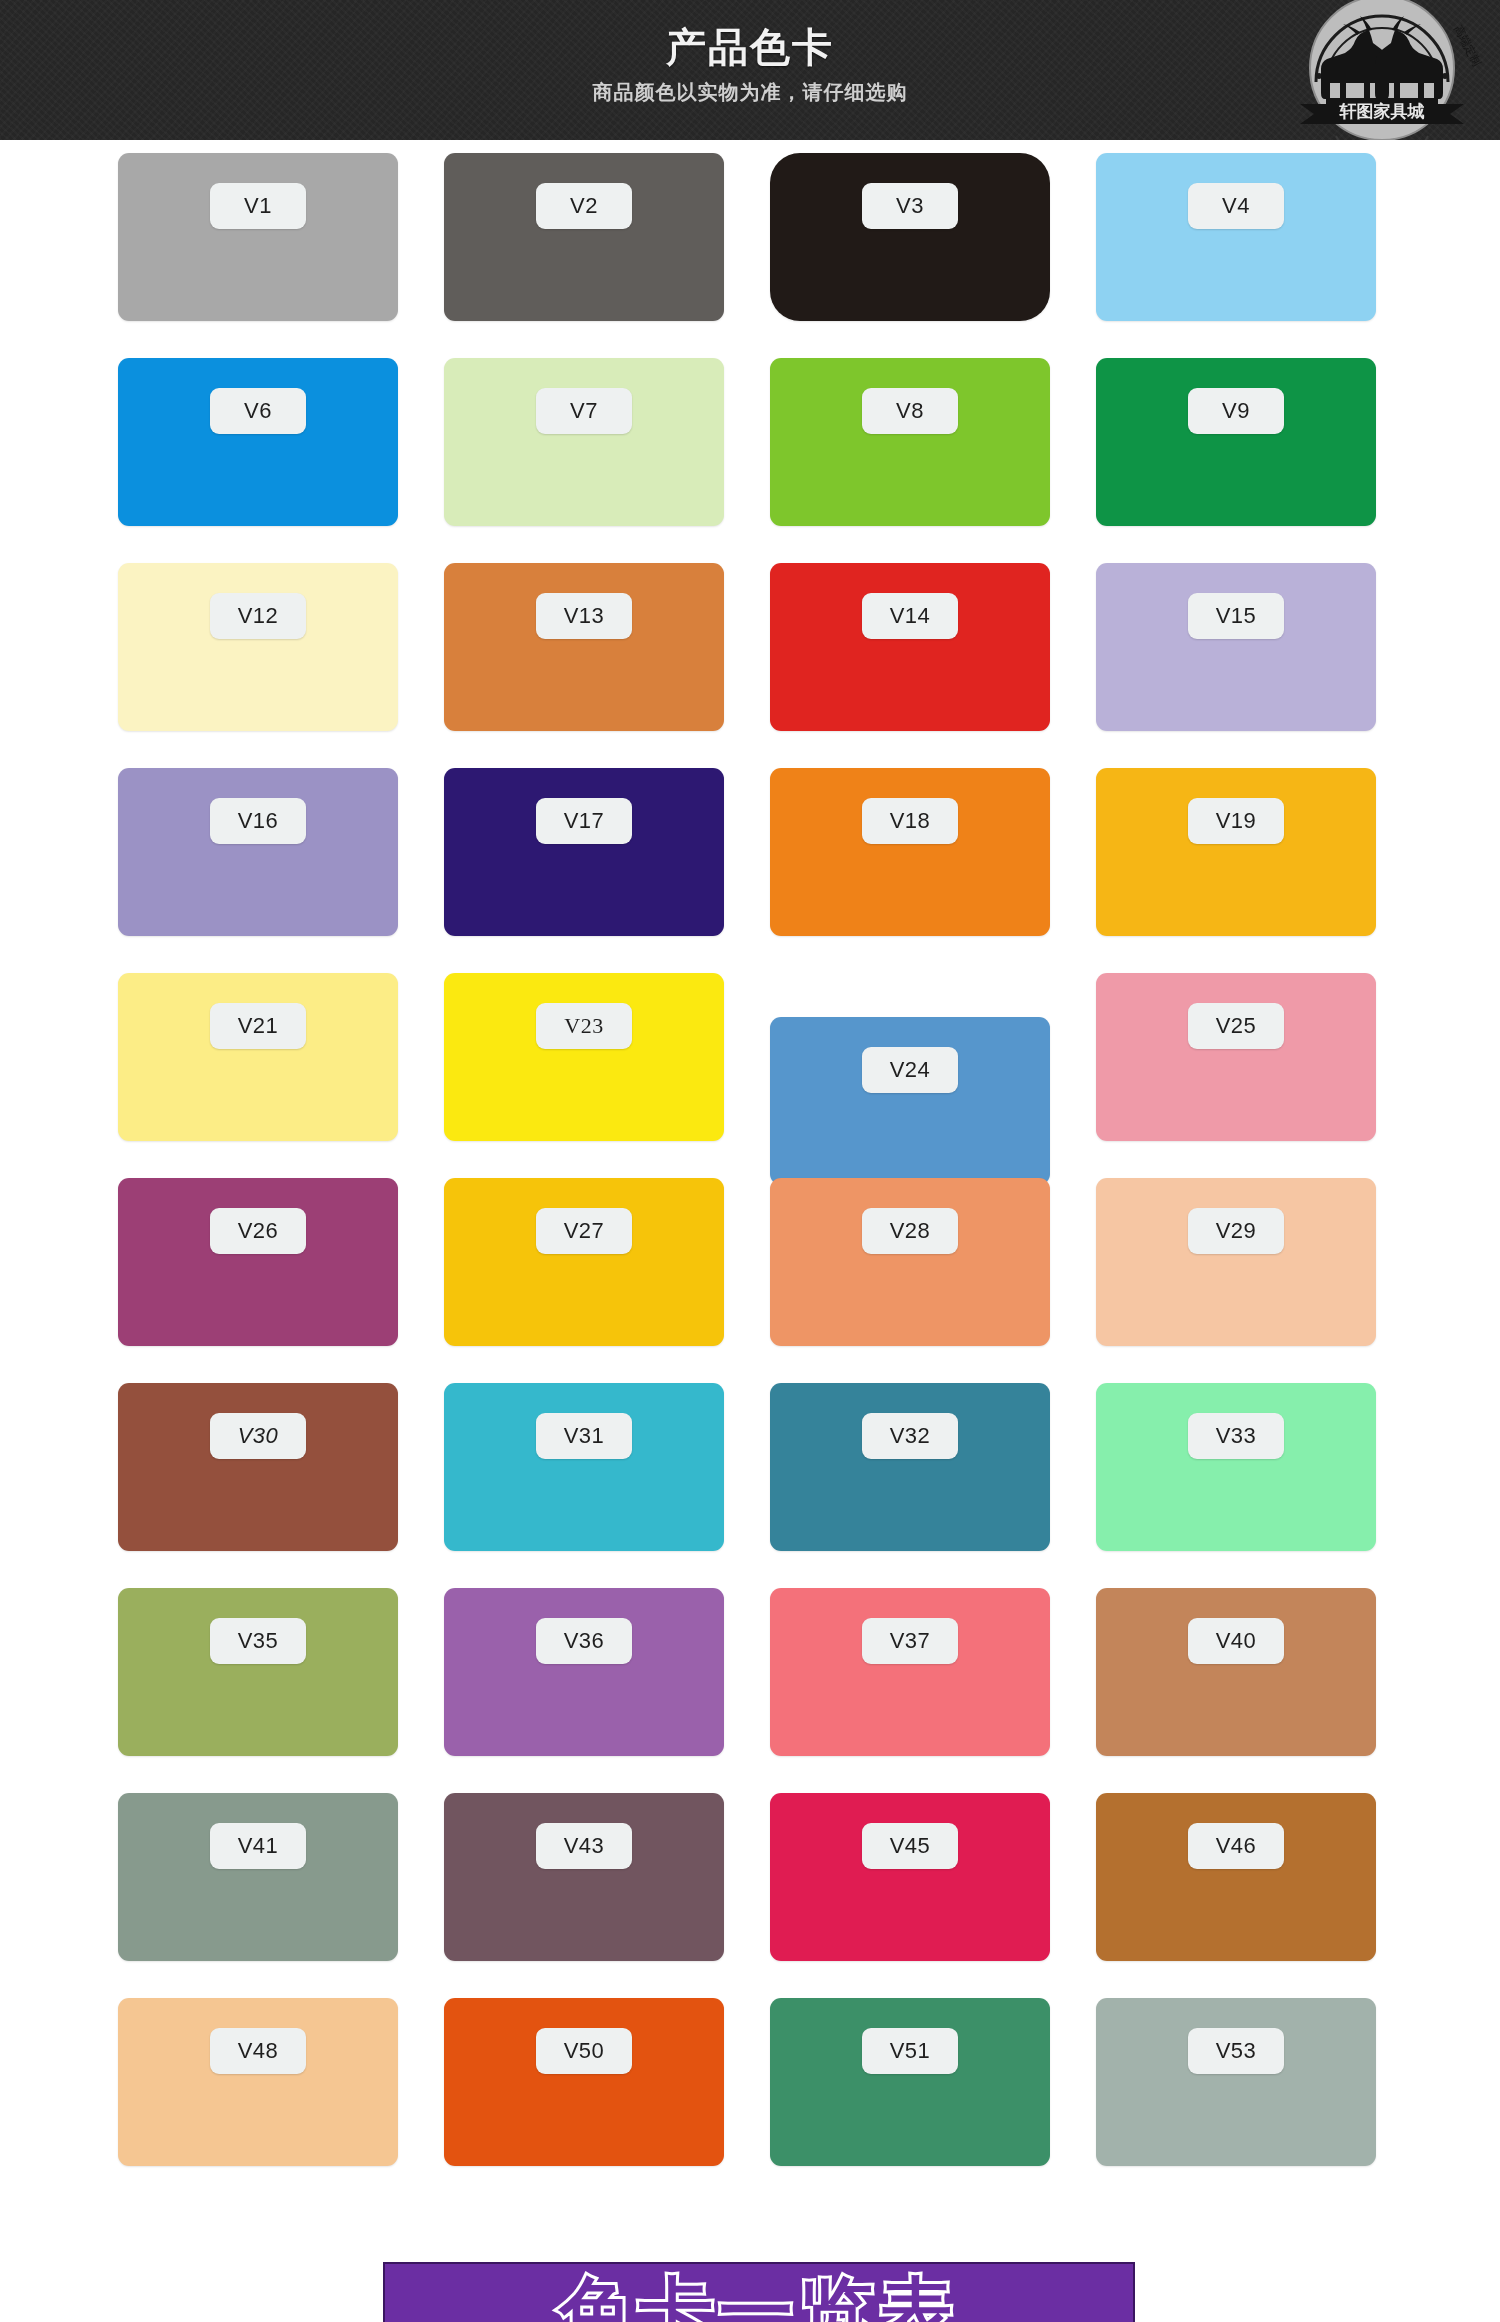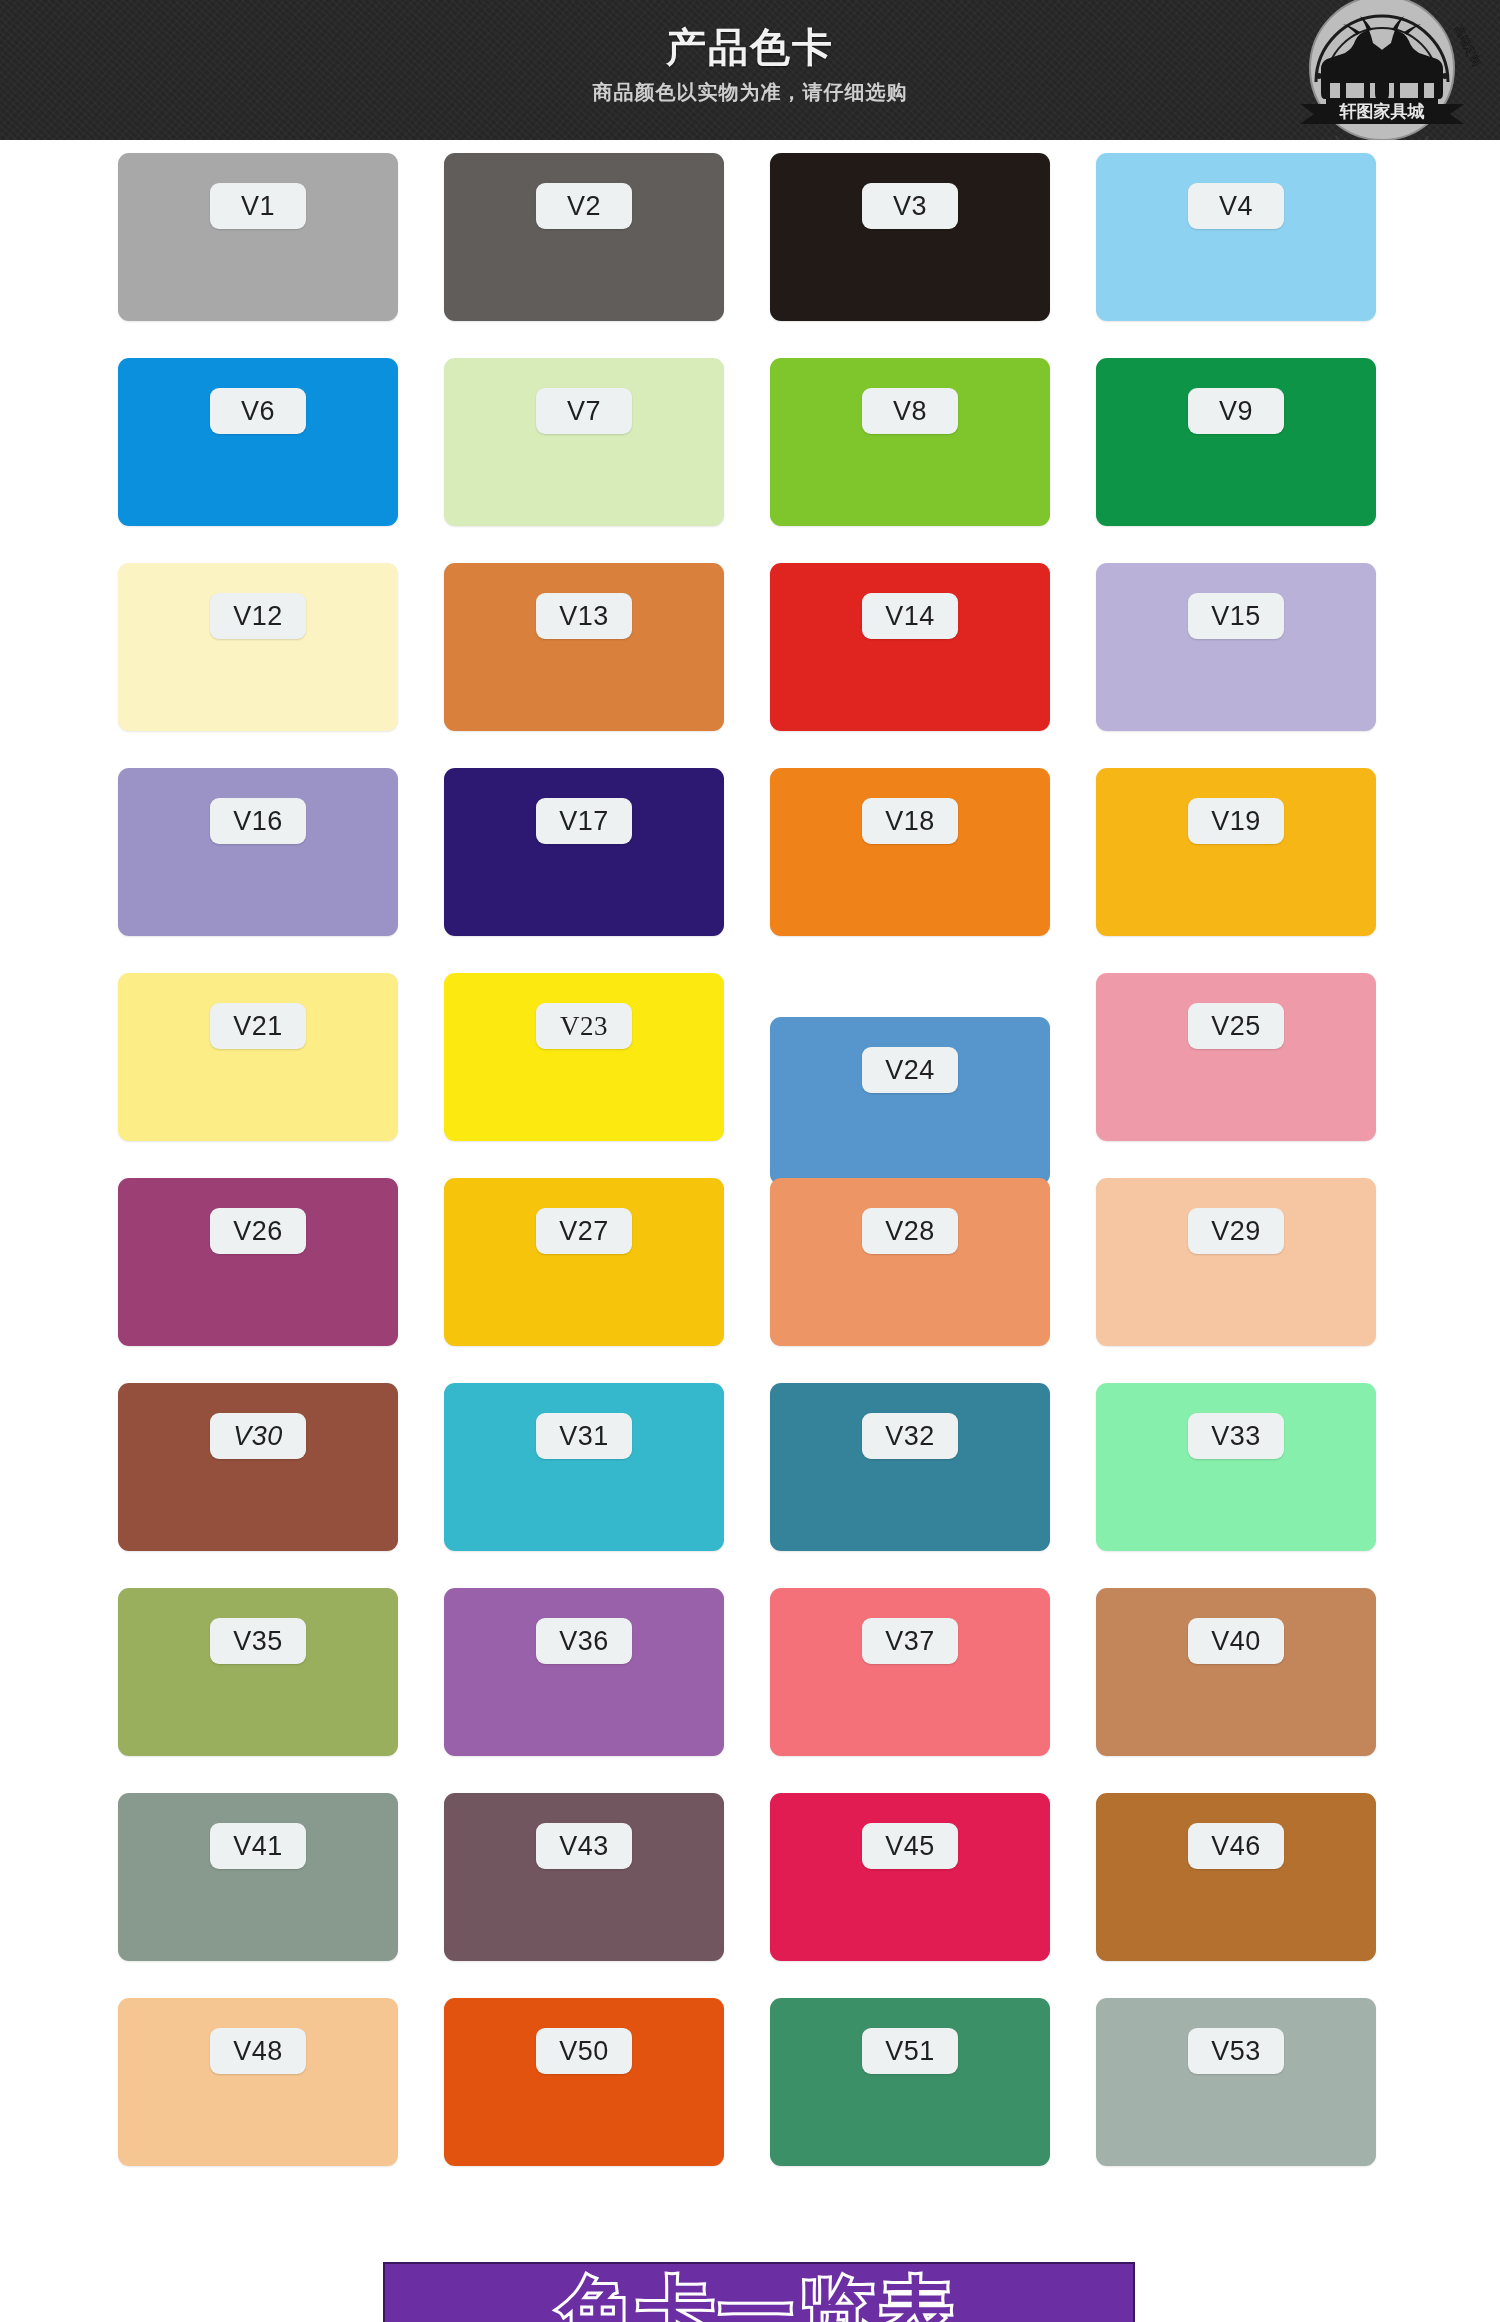--- a/index.html
+++ b/index.html
@@ -88,21 +88,21 @@
     transform: translateX(-50%);
     top: 30px;
     min-width: 96px;
     height: 46px;
     line-height: 46px;
     padding: 0 14px;
     text-align: center;
     background: #eef1f1;
     border-radius: 9px;
     color: #1f1f1f;
-    font-size: 27px;
+    font-size: 22px;
     font-weight: normal;
     letter-spacing: 0.5px;
     box-shadow: 0 1px 2px rgba(0,0,0,0.14);
   }
 
   
   .bottom-banner {
     position: absolute;
     left: 383px;
     top: 2262px;
@@ -182,21 +182,21 @@
   </div>
 </div>
 
 <div class="grid" id="swatch-grid">
     <div class="swatch" style="background: rgb(168, 168, 168);">
       <div class="swatch-label">V1</div>
     </div>
     <div class="swatch" style="background: rgb(96, 93, 90);">
       <div class="swatch-label">V2</div>
     </div>
-    <div class="swatch" style="background: rgb(33, 26, 23);">
+    <div class="swatch" style="background: rgb(33, 26, 23); border-radius: 30px;">
       <div class="swatch-label">V3</div>
     </div>
     <div class="swatch" style="background: rgb(142, 210, 242); text-decoration: underline;">
       <div class="swatch-label">V4</div>
     </div>
     <div class="swatch" style="background: rgb(11, 144, 222);">
       <div class="swatch-label">V6</div>
     </div>
     <div class="swatch" style="background: rgb(216, 236, 185);">
       <div class="swatch-label">V7</div>

